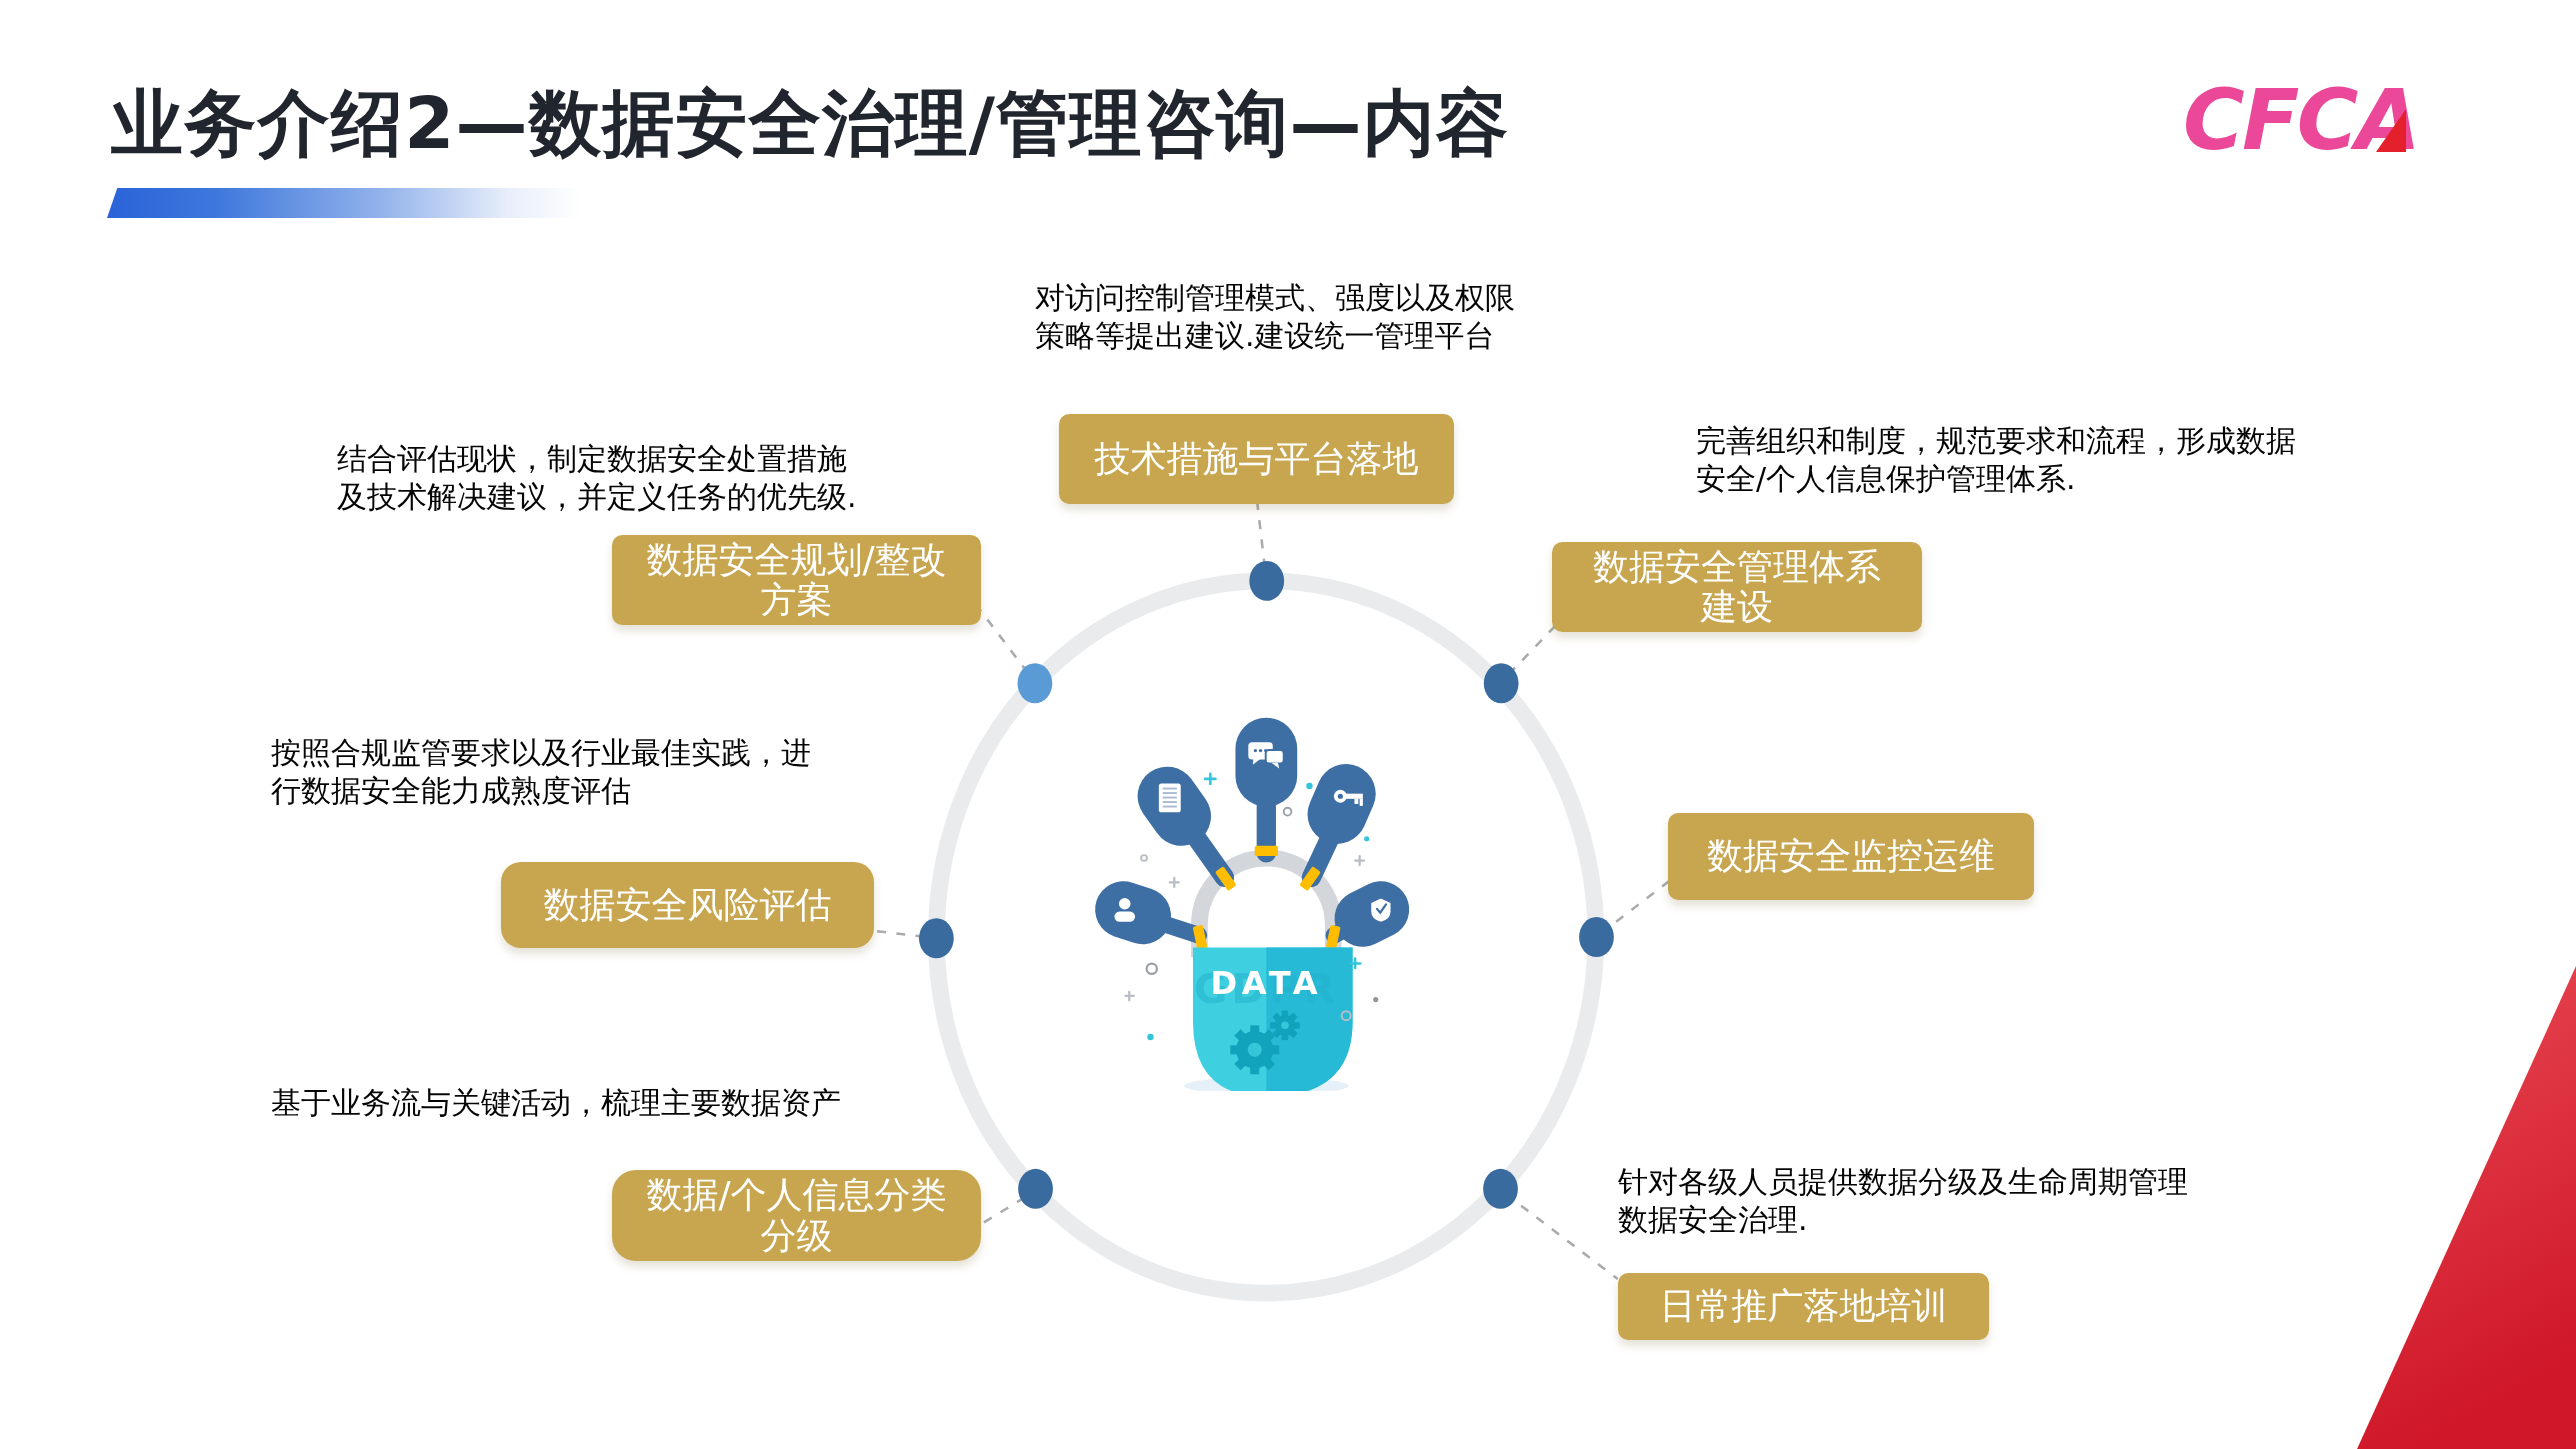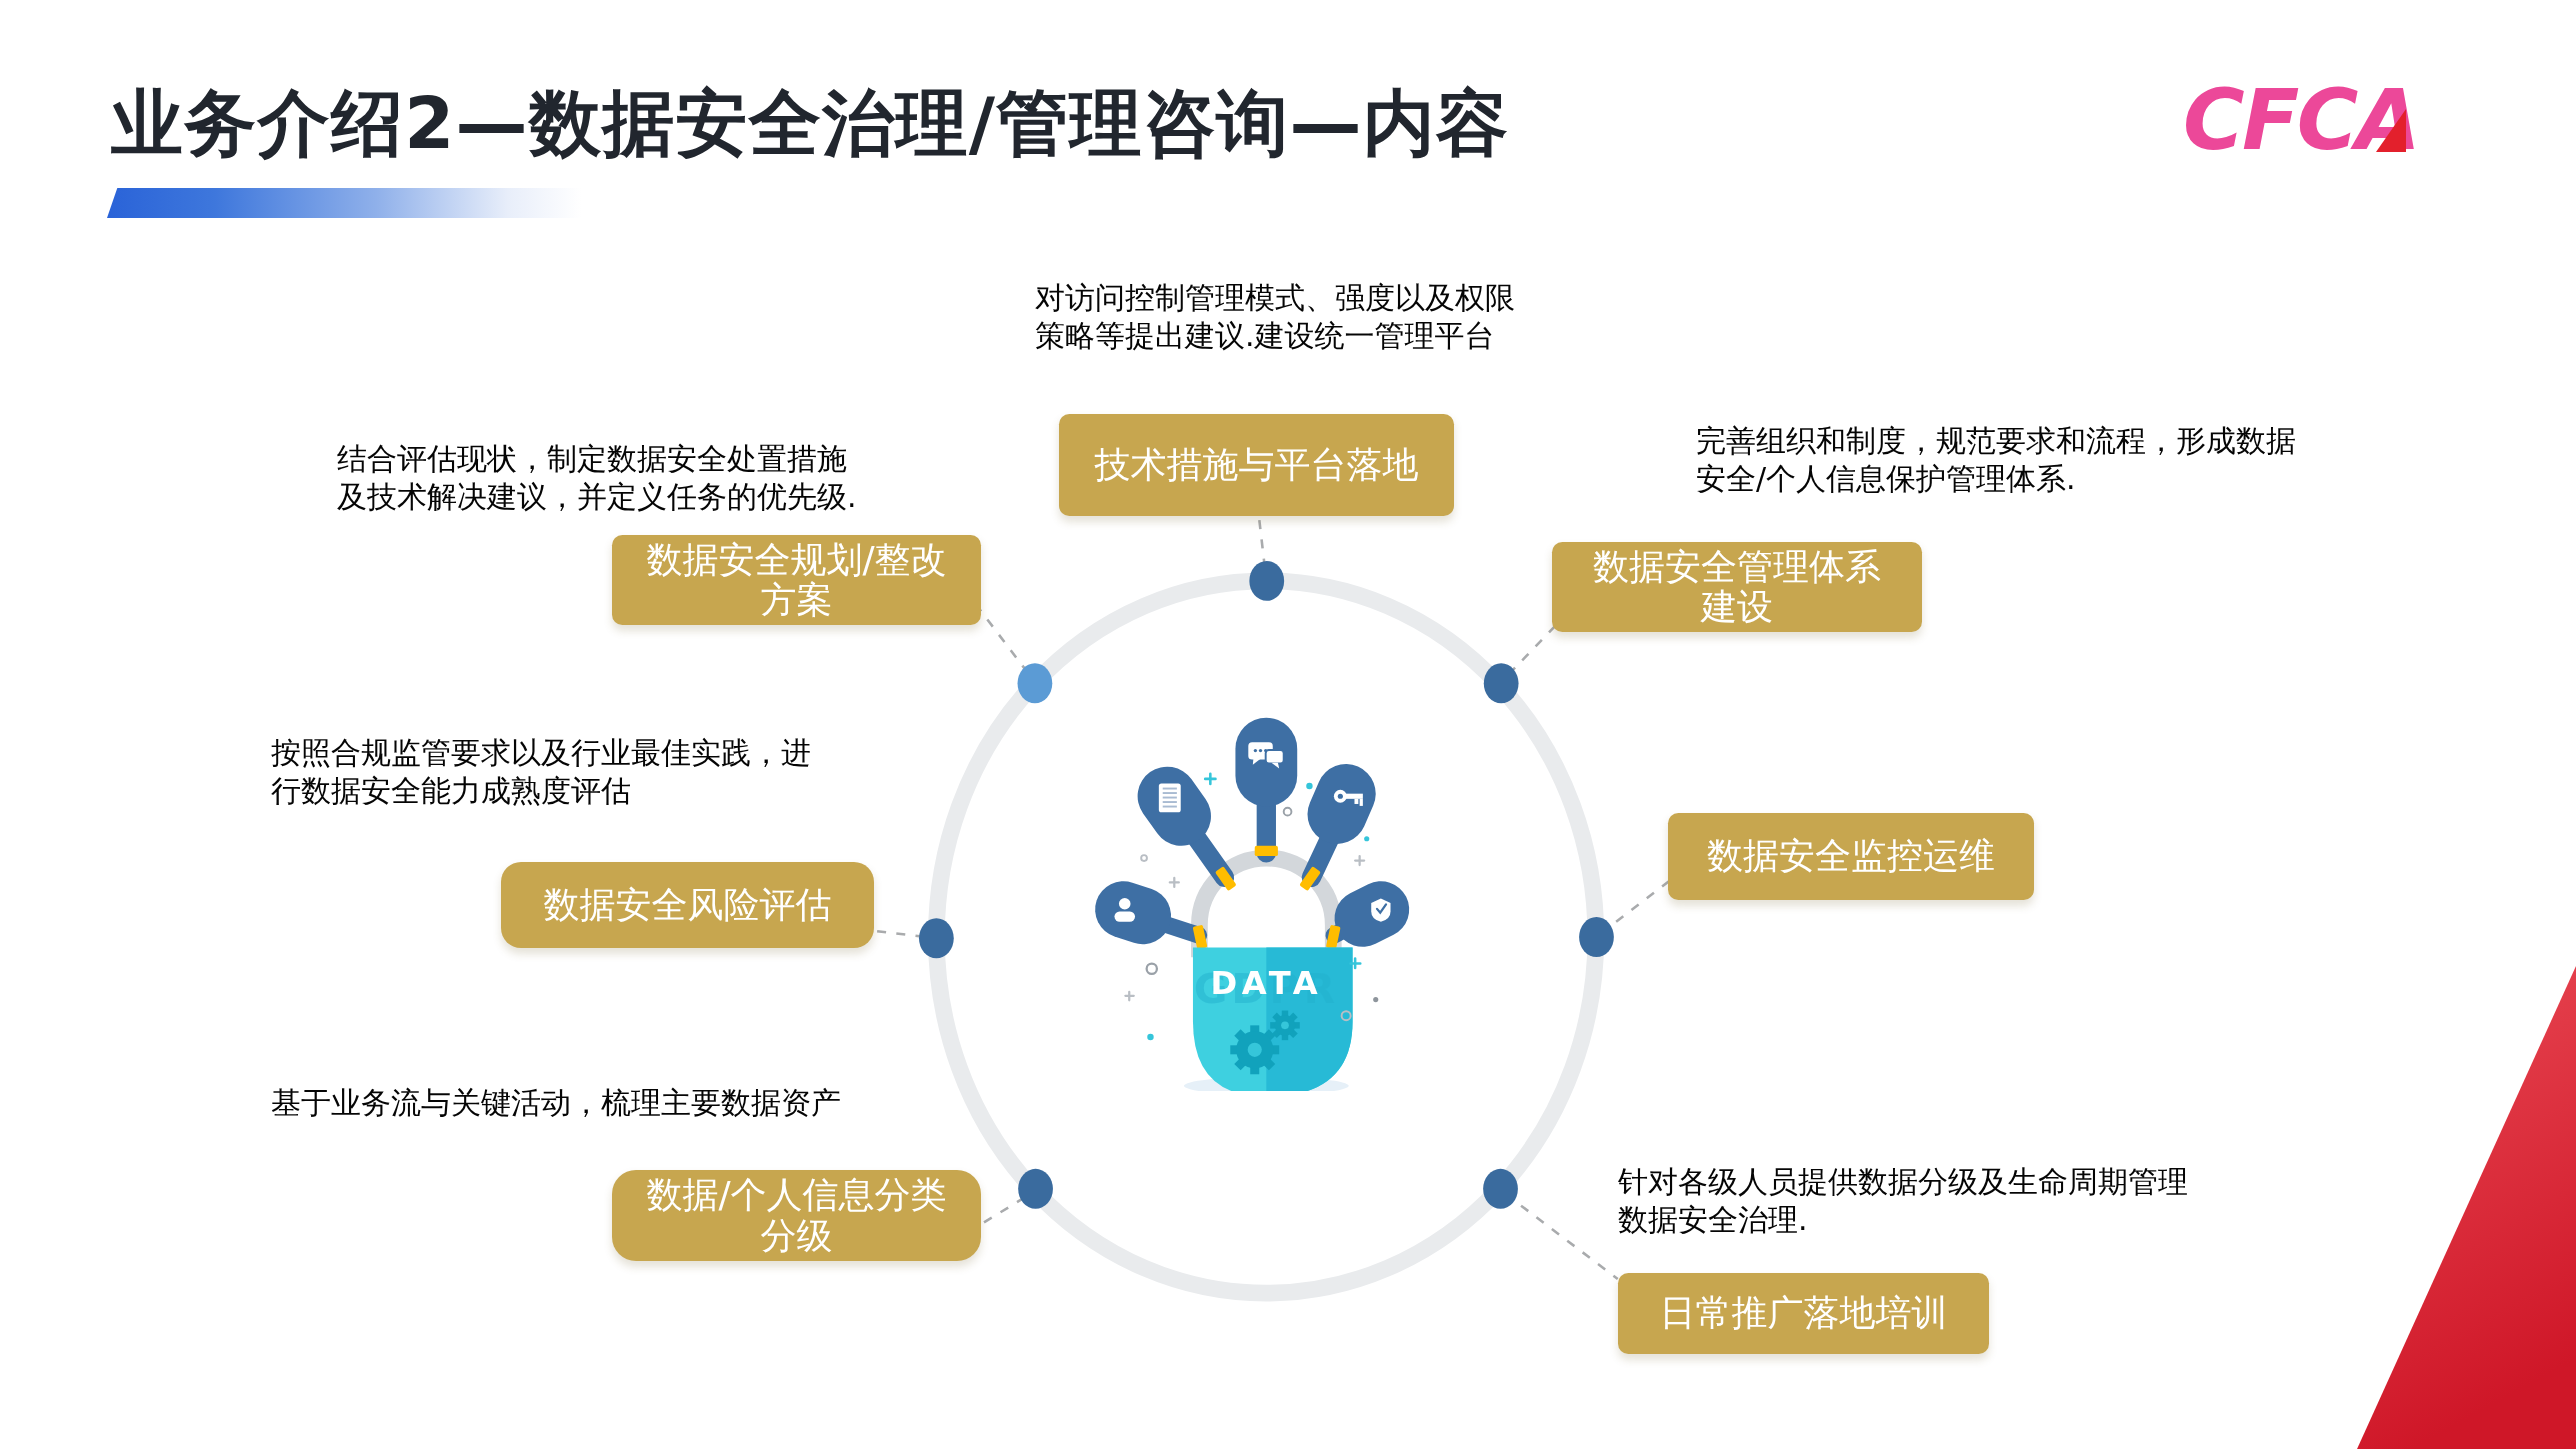--- a/index.html
+++ b/index.html
@@ -29,27 +29,27 @@
   .desc-ul{left:337px;top:440px;}
   .desc-ur{left:1696px;top:422px;}
   .desc-left{left:271px;top:734px;}
   .desc-bl{left:271px;top:1084px;}
   .desc-br{left:1618px;top:1163px;}
 
   .gbox{position:absolute;background:#c7a64f;border-radius:10.3px;color:#ffffff;
     font-size:36px;font-weight:400;line-height:1.12;display:flex;align-items:center;
     justify-content:center;text-align:center;white-space:pre-line;
     box-shadow:0 5.2px 9px rgba(110,95,40,.18);}
-  .gbox-top{left:1059px;top:414px;width:395px;height:102px;}
+  .gbox-top{left:1059px;top:414px;width:395px;height:90px;}
   .gbox-ul{left:612px;top:535px;width:369px;height:90px;}
   .gbox-ur{left:1552px;top:542px;width:370px;height:90px;}
   .gbox-left{left:501px;top:862px;width:373px;height:86px;border-radius:20px;}
   .gbox-right{left:1668px;top:813px;width:366px;height:87px;}
   .gbox-bl{left:612px;top:1170px;width:369px;height:91px;border-radius:24px;}
-  .gbox-br{left:1618px;top:1273px;width:371px;height:81px;}
+  .gbox-br{left:1618px;top:1273px;width:371px;height:67px;}
 </style>
 </head>
 <body>
 
 <div class="stage">
 
   <svg class="stage-svg" viewBox="0 0 4000 2250">
     <defs>
       <linearGradient id="redg" x1="0" y1="0" x2="0.25" y2="1">
         <stop offset="0" stop-color="#EA4A55"></stop>

